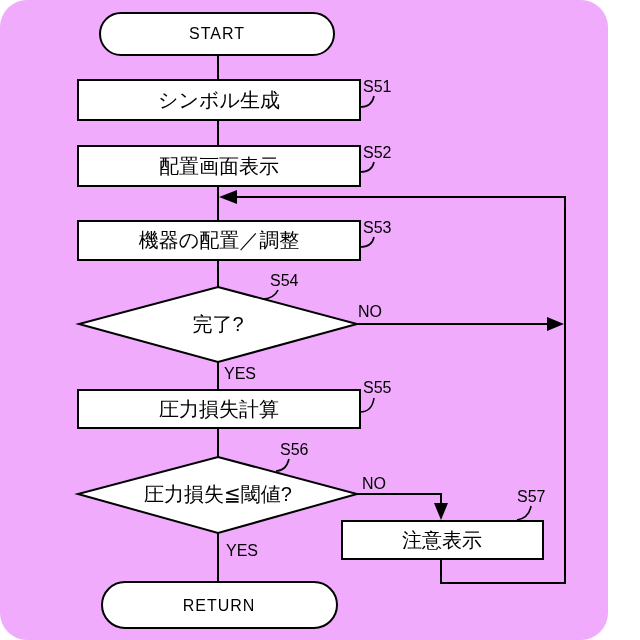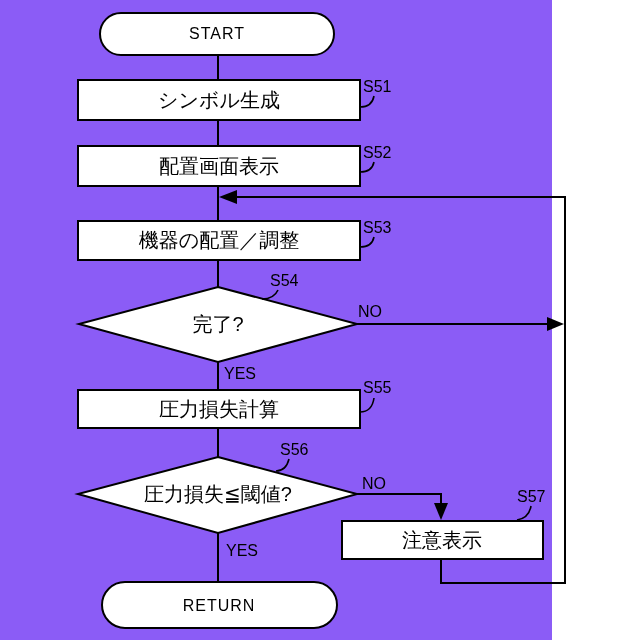--- a/index.html
+++ b/index.html
@@ -5,23 +5,24 @@
   html, body {
     margin: 0;
     padding: 0;
     width: 640px;
     height: 640px;
     background: #ffffff;
     font-family: "Liberation Sans", "DejaVu Sans", sans-serif;
   }
   #stage {
     position: relative;
-    width: 552px;
+    width: 608px;
     height: 640px;
-    background: #8b5cf6;
+    background: #f0abfc;
+    border-radius: 27px;
   }
   svg { display: block; }
   .shape {
     fill: #ffffff;
     stroke: #000000;
     stroke-width: 2;
   }
   .edge {
     fill: none;
     stroke: #000000;

